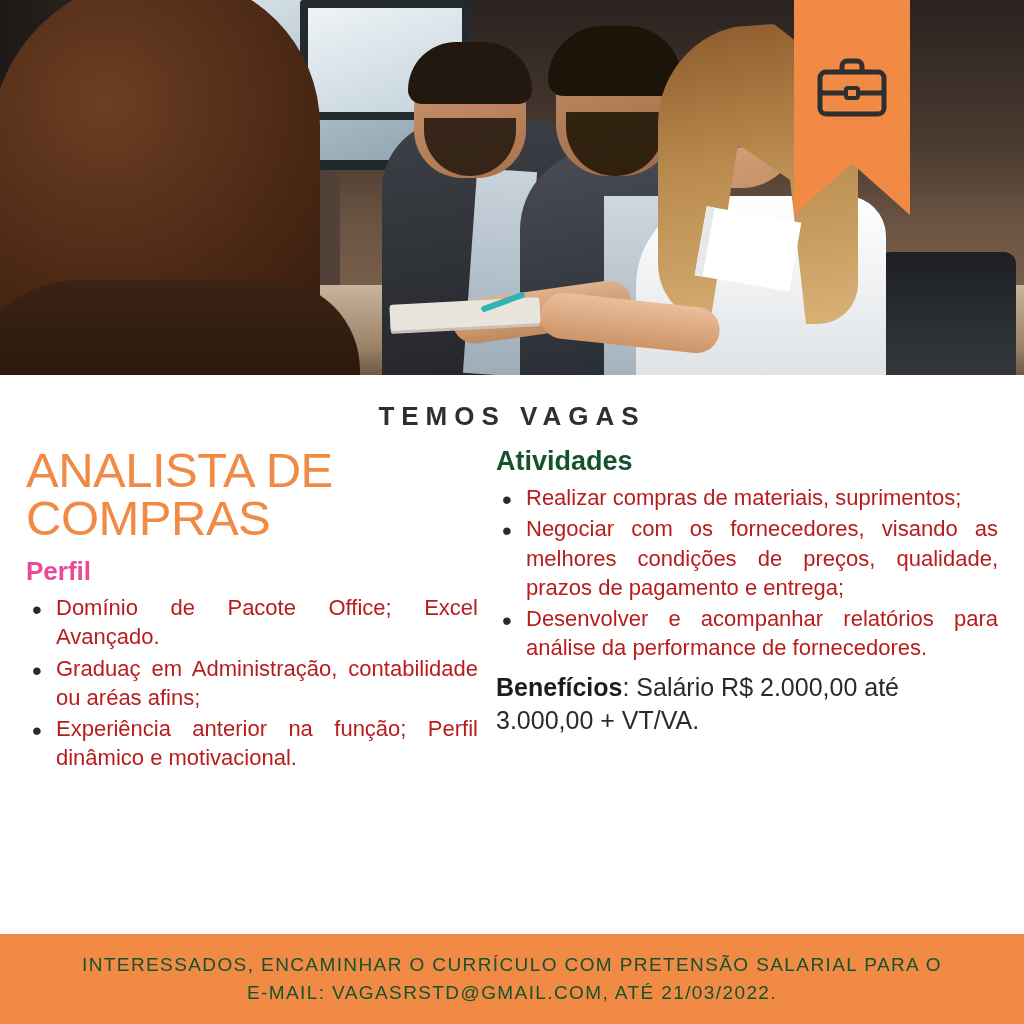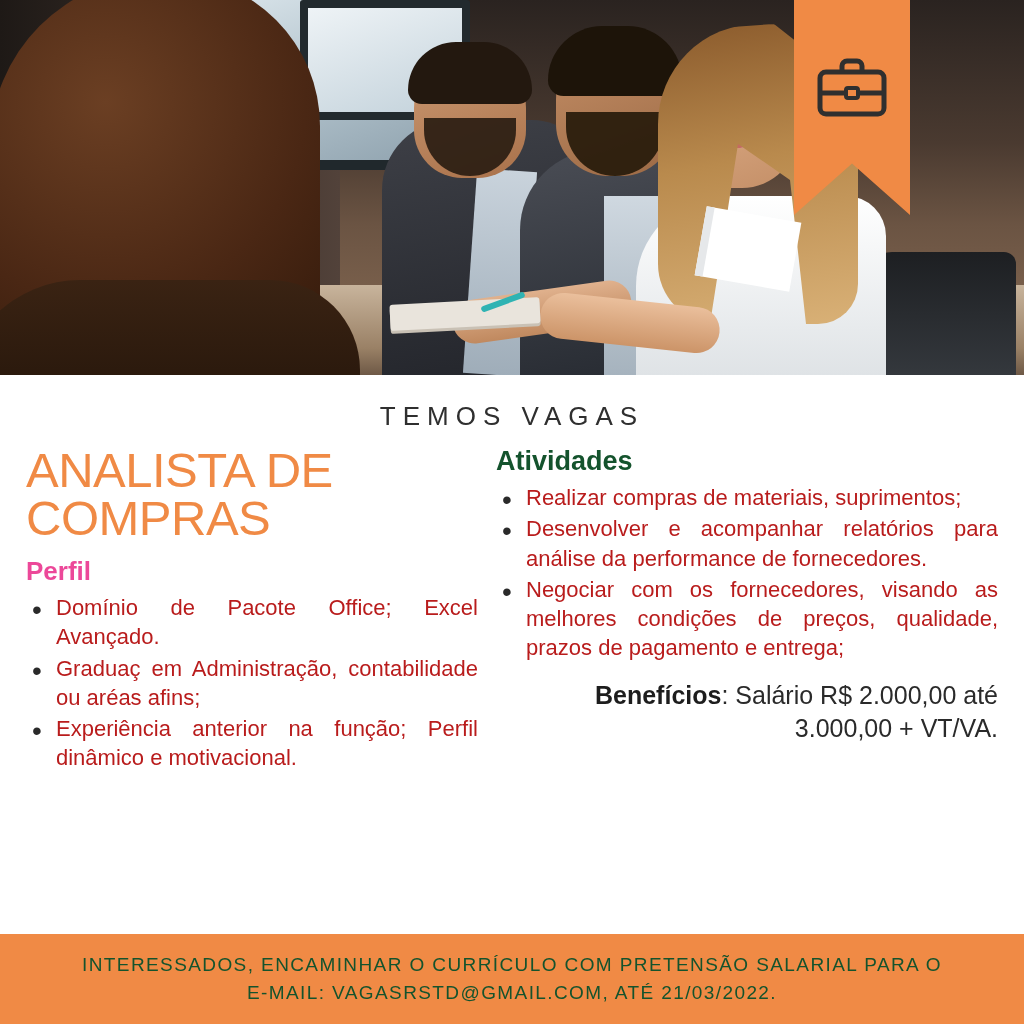--- a/index.html
+++ b/index.html
@@ -173,21 +173,21 @@
 
   
   .content {
     position: absolute; top: 375px; left: 0;
     width: 1024px; height: 560px;
     padding: 18px 26px 0 26px;
   }
   .kicker {
     text-align: center;
     font-size: 26px;
-    font-weight: normal;
+    font-weight: bold;
     letter-spacing: 7px;
     color: #2f2f2f;
     margin-top: 8px;
   }
   .cols {
     display: flex;
     margin-top: 14px;
   }
   .col-left { width: 470px; padding-right: 18px; }
   .col-right { width: 502px; }
@@ -219,22 +219,22 @@
   }
   ul.bullets li::before {
     content: "•";
     position: absolute; left: 6px; top: -2px;
     font-size: 28px; color: #2a2a2a;
   }
   .right-head {
     font-size: 27px; font-weight: bold; color: #14532d; margin-bottom: 6px;
   }
   .benefits {
-    font-size: 25px; line-height: 1.33; color: #2a2a2a; margin-top: 16px;
-    text-align: right;
+    font-size: 25px; line-height: 1.33; color: #2a2a2a; margin-top: 8px;
+    text-align: left;
   }
   .benefits b { font-weight: bold; color: #1d1d1d; }
 
   
   .footer {
     position: absolute; left: 0; bottom: 0;
     width: 1024px; height: 90px;
     background: var(--accent, #f08a45);
     display: flex; flex-direction: column;
     align-items: center; justify-content: center;
@@ -312,22 +312,22 @@
           <li>Domínio de Pacote Office; Excel Avançado.</li>
           <li>Graduaç em Administração, contabilidade ou aréas afins;</li>
           <li>Experiência anterior na função; Perfil dinâmico e motivacional.</li>
         </ul>
       </div>
 
       <div class="col-right">
         <div class="right-head">Atividades</div>
         <ul class="bullets">
           <li>Realizar compras de materiais, suprimentos;</li>
+          <li>Negociar com os fornecedores, visando as melhores condições de preços, qualidade, prazos de pagamento e entrega;</li>
           <li>Desenvolver e acompanhar relatórios para análise da performance de fornecedores.</li>
-          <li>Negociar com os fornecedores, visando as melhores condições de preços, qualidade, prazos de pagamento e entrega;</li>
         </ul>
         <div class="benefits">
           <b>Benefícios</b><span>: Salário R$ 2.000,00 até 3.000,00 + VT/VA.</span>
         </div>
       </div>
 
     </div>
   </div>
 
   <div class="footer">

